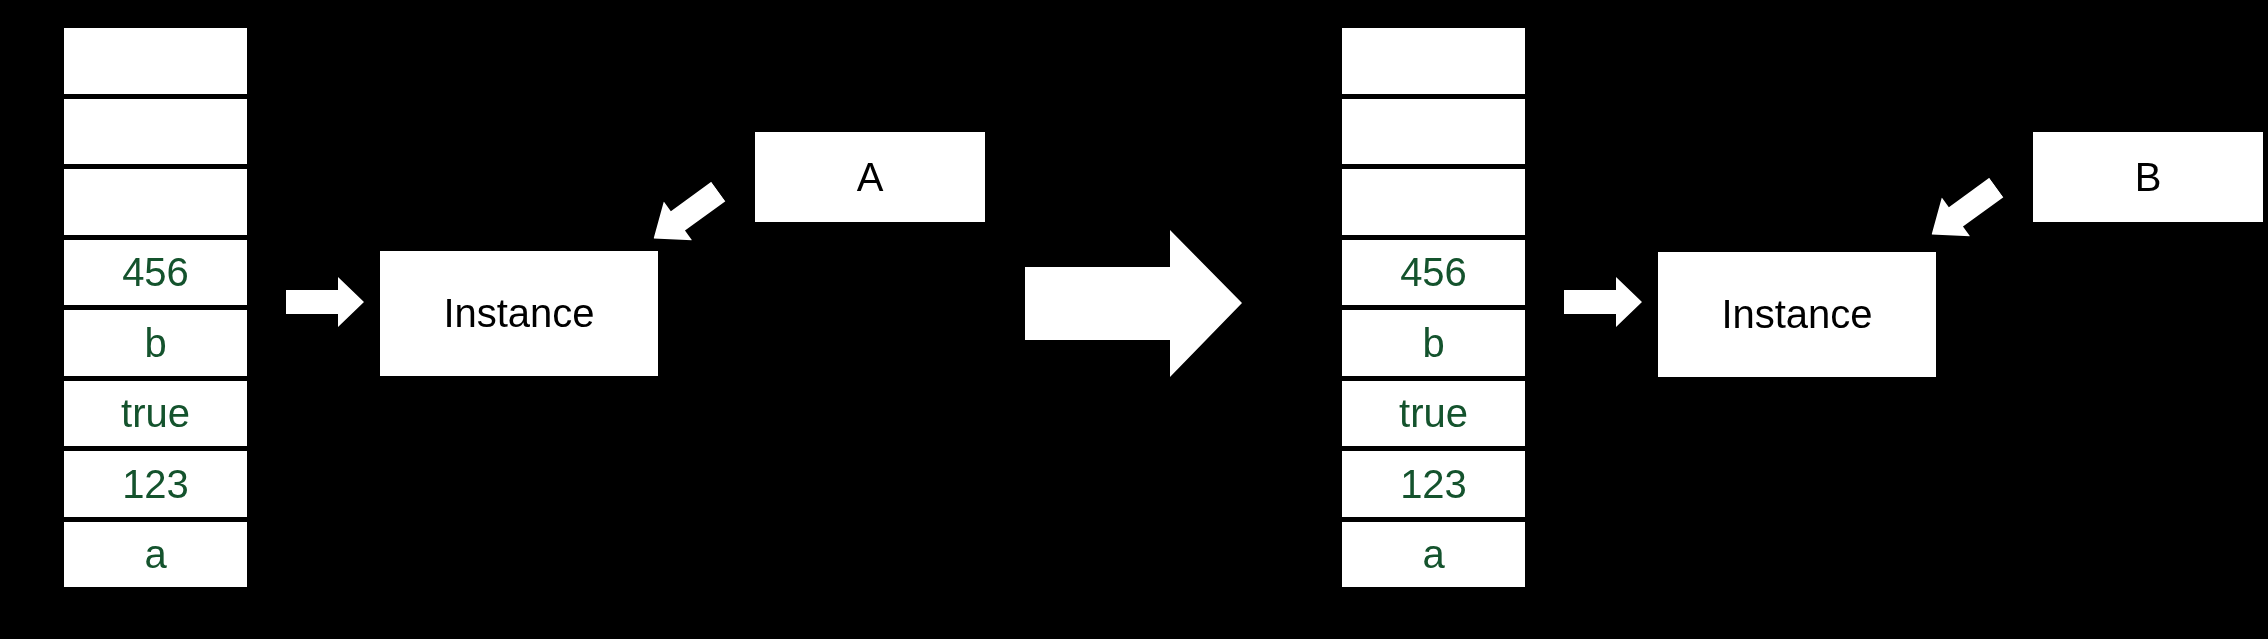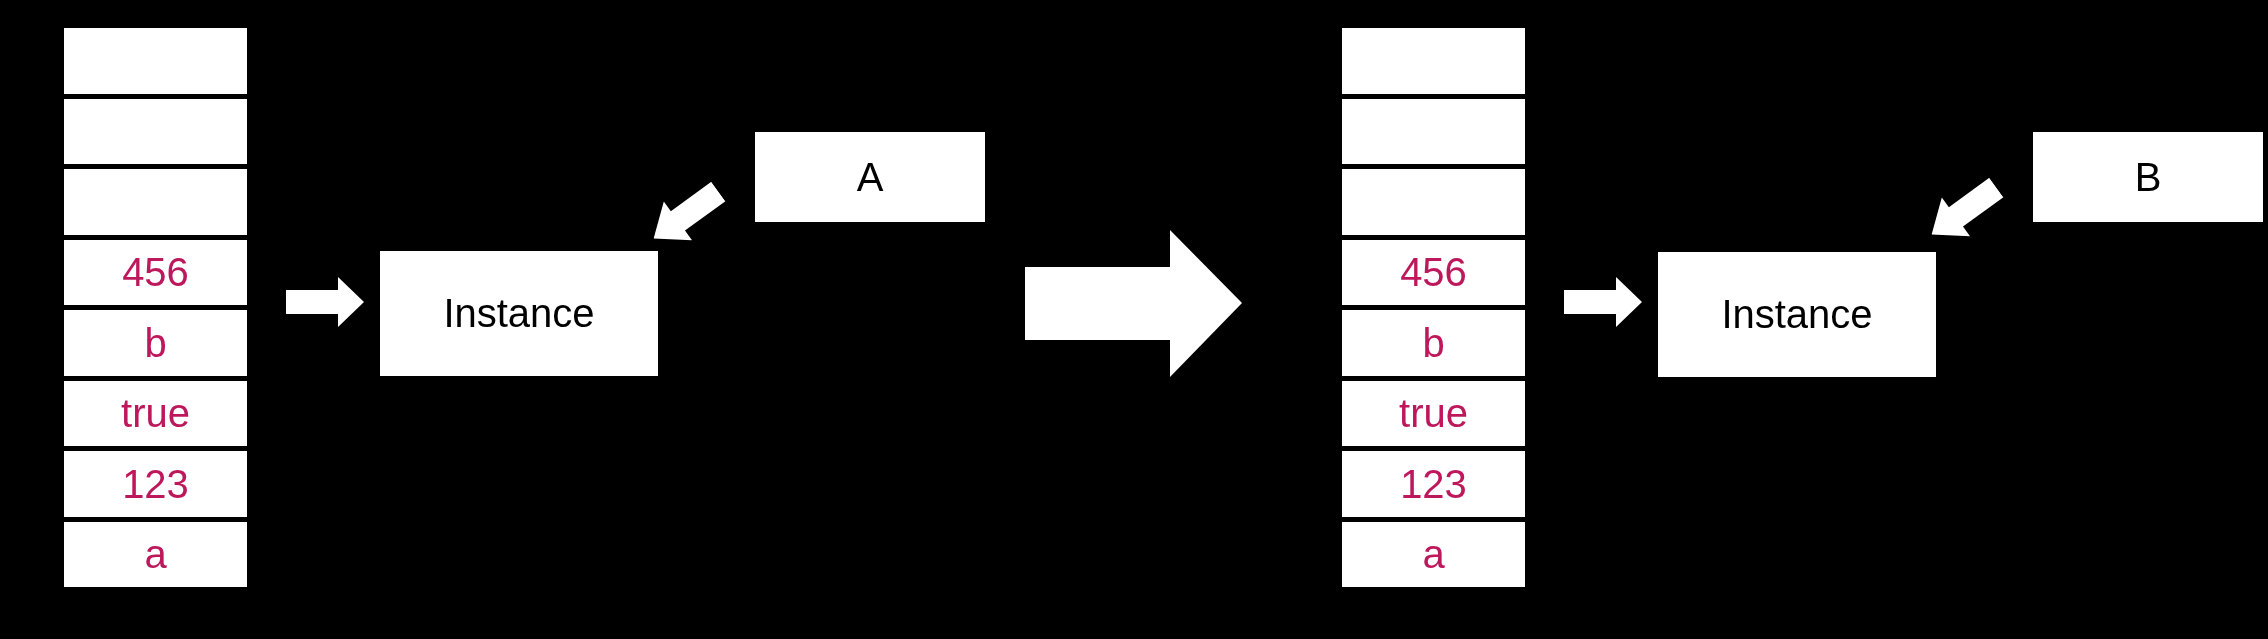--- a/index.html
+++ b/index.html
@@ -18,21 +18,21 @@
     width: 183px; height: 559px;
     display: flex; flex-direction: column;
     gap: 5px;
     background: transparent;
   }
   .stack.left  { left: 64px; }
   .stack.right { left: 1342px; }
   .stack-cell {
     flex: 1;
     background: #ffffff;
-    color: #be185d;
+    color: #14532d;
     display: flex; align-items: center; justify-content: center;
     font-size: 40px;
     line-height: 1;
   }
 
   
   .node-box {
     position: absolute;
     background: #ffffff;
     color: #000000;

